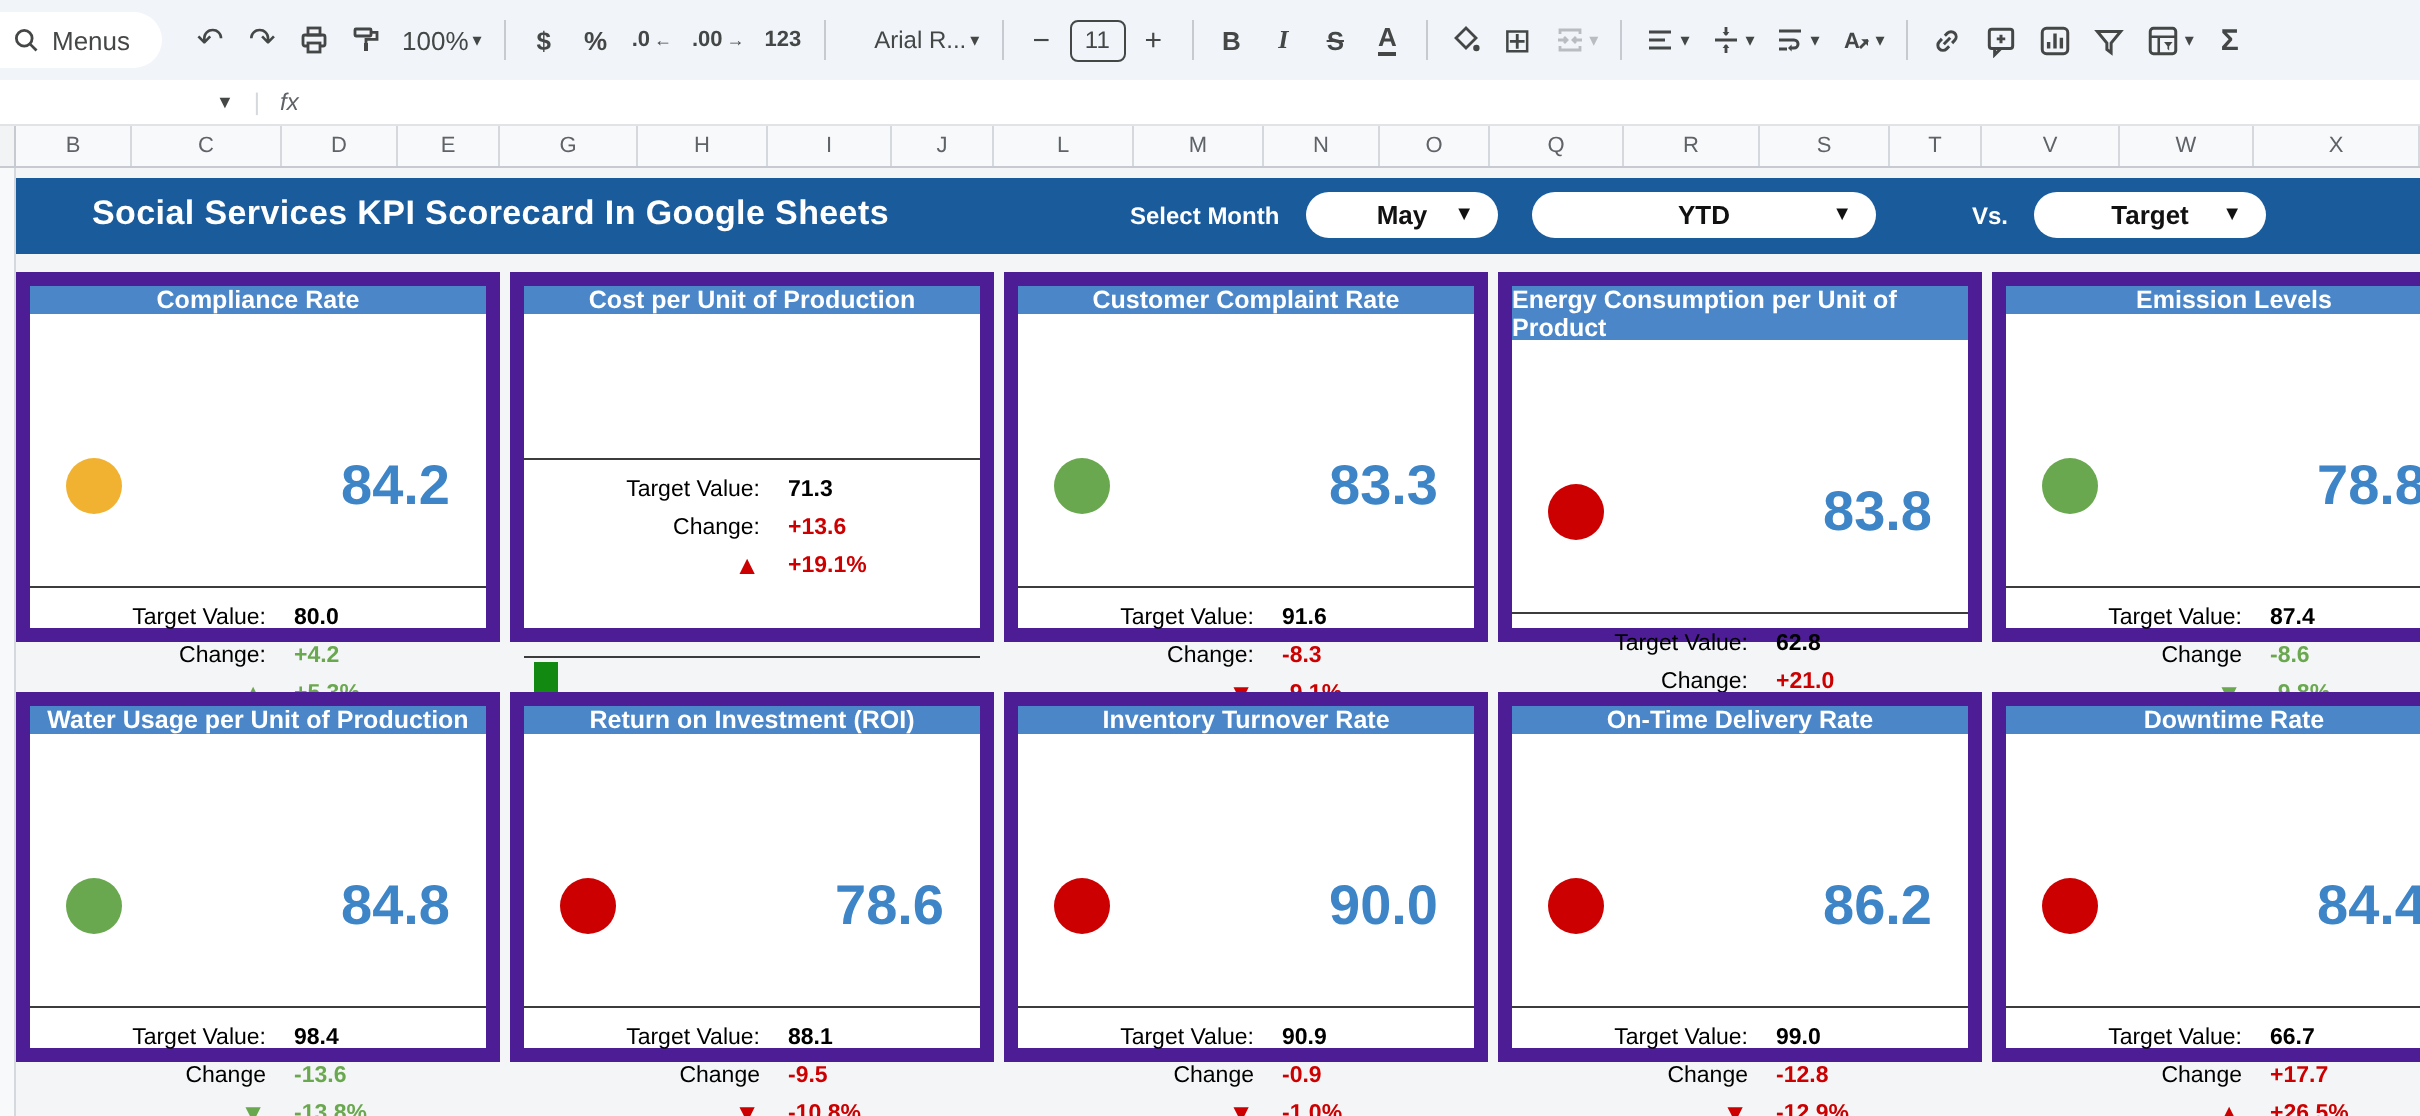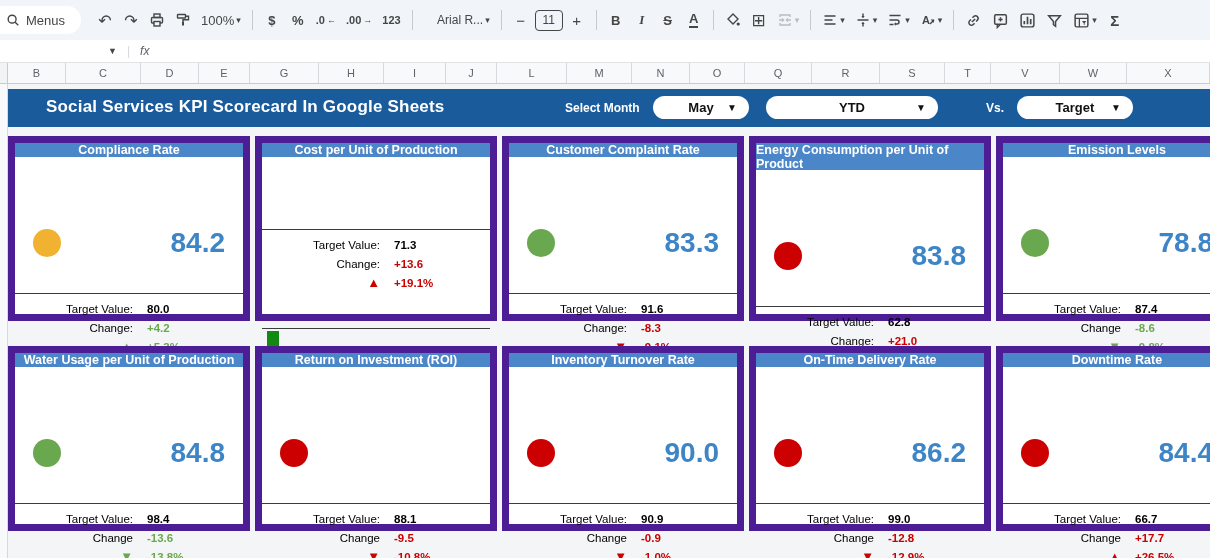--- a/index.html
+++ b/index.html
@@ -508,20 +508,21 @@
           <span class="bar" style="height: 21.76px; background: rgb(111, 168, 220);"></span>
           <span class="bar" style="height: 19.84px; background: rgb(111, 168, 220);"></span>
         </div>
   </div>
 
   <div class="card">
     <div class="card-title">Return on Investment (ROI)</div>
     <div class="card-tab"></div>
     <div class="card-value">
       <span class="dot" style="background: rgb(204, 0, 0);"></span>
+      <span class="value">78.6</span>
     </div>
     <div class="card-stats">
       <div class="stat-row">
         <span class="stat-lbl">Target Value:</span>
         <span class="stat-val">88.1</span>
       </div>
       <div class="stat-row">
         <span class="stat-lbl">Change</span>
         <span class="stat-val" style="color: rgb(204, 0, 0);">-9.5</span>
       </div>

